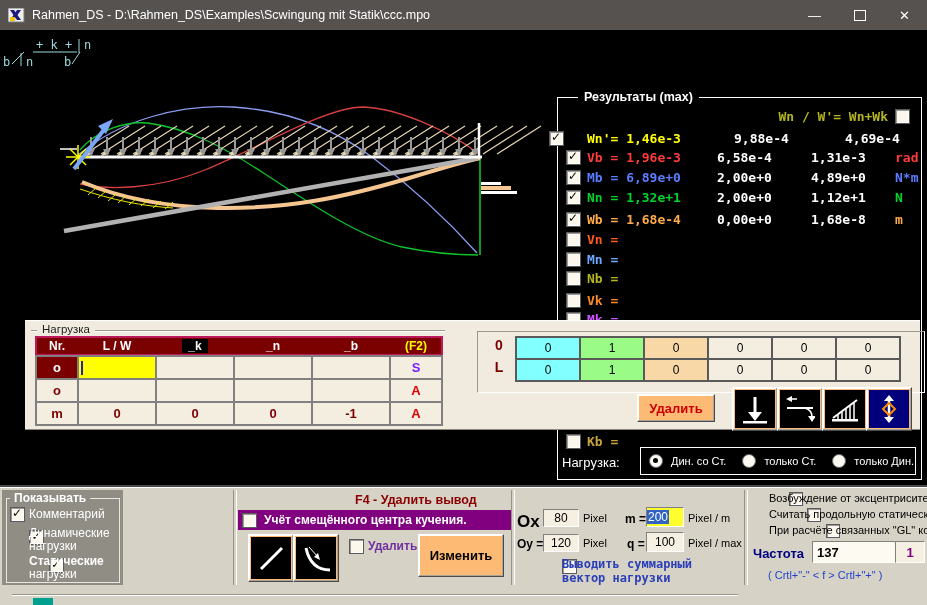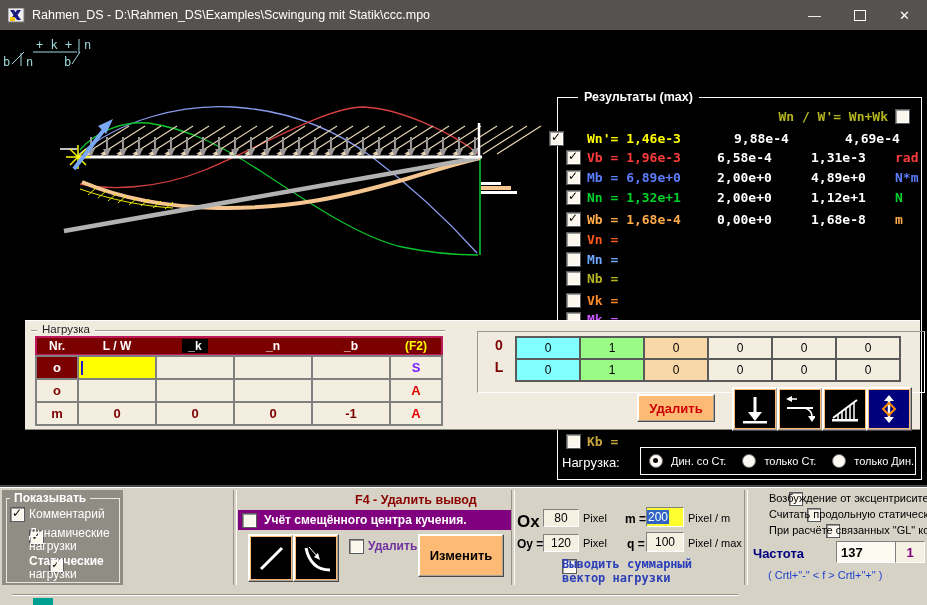--- a/index.html
+++ b/index.html
@@ -444,21 +444,21 @@
     <span class="blue-mono" style="left:562px;top:83px;">вектор нагрузки</span>
 
     
     <span class="cb abs" style="left:750px;top:3px;width:12px;height:12px;"></span>
     <span class="small-lbl" style="left:769px;top:4px;">Возбуждение от эксцентрисите</span>
     <span class="cb abs" style="left:750px;top:19px;width:12px;height:12px;"></span>
     <span class="small-lbl" style="left:769px;top:20px;">Считать продольную статическу</span>
     <span class="cb abs" style="left:750px;top:35px;width:12px;height:12px;"></span>
     <span class="small-lbl" style="left:769px;top:36px;">При расчёте связанных "GL" ко</span>
     <span class="small-lbl" style="left:753px;top:58px;font:bold 13px 'Liberation Sans',sans-serif;color:#000080;">Частота</span>
-    <div class="inp abs" style="left:836px;top:53px;width:78px;height:20px;background:#fdfaf2;justify-content:flex-start;padding-left:4px;font:bold 13px 'Liberation Sans',sans-serif;">137</div>
+    <div class="inp abs" style="left:812px;top:53px;width:78px;height:20px;background:#fdfaf2;justify-content:flex-start;padding-left:4px;font:bold 13px 'Liberation Sans',sans-serif;">137</div>
     <div class="inp abs" style="left:895px;top:53px;width:28px;height:20px;font:bold 13px 'Liberation Sans',sans-serif;color:#800080;">1</div>
     <span class="small-lbl" style="left:768px;top:81px;color:#2244cc;">( Crtl+"-" &lt; f &gt; Crtl+"+" )</span>
 
     <div class="abs" style="left:12px;top:106px;width:726px;border-top:1px solid #979388;box-shadow:0 1px 0 #fff;"></div>
     <div class="abs" style="left:33px;top:110px;width:20px;height:8px;background:#00a090;"></div>
   </div>
 
 </div>
 
 </body></html>

